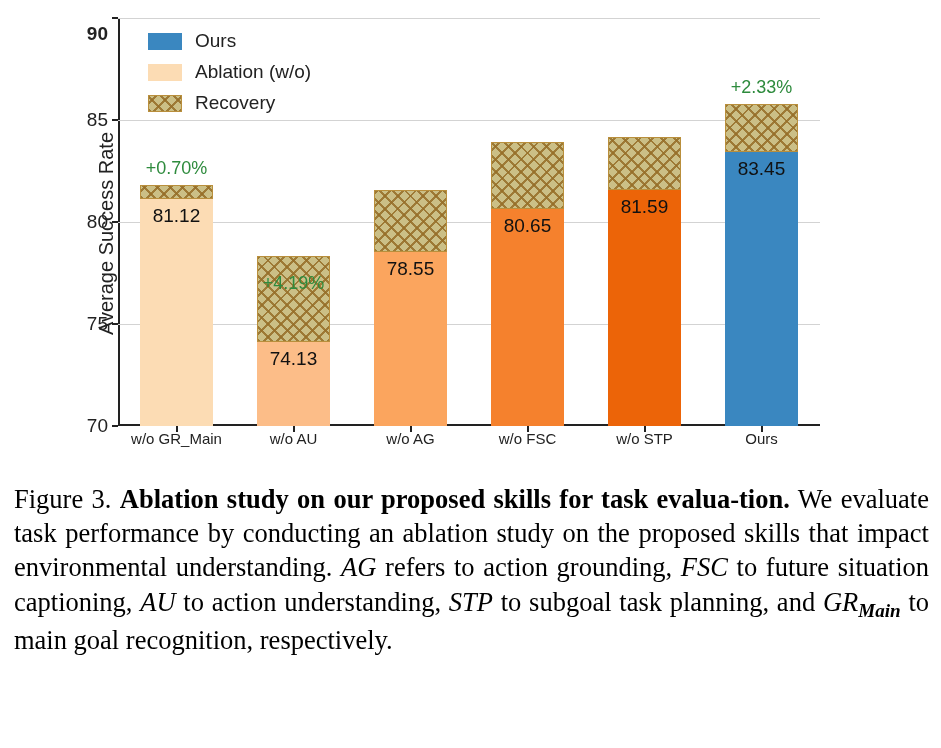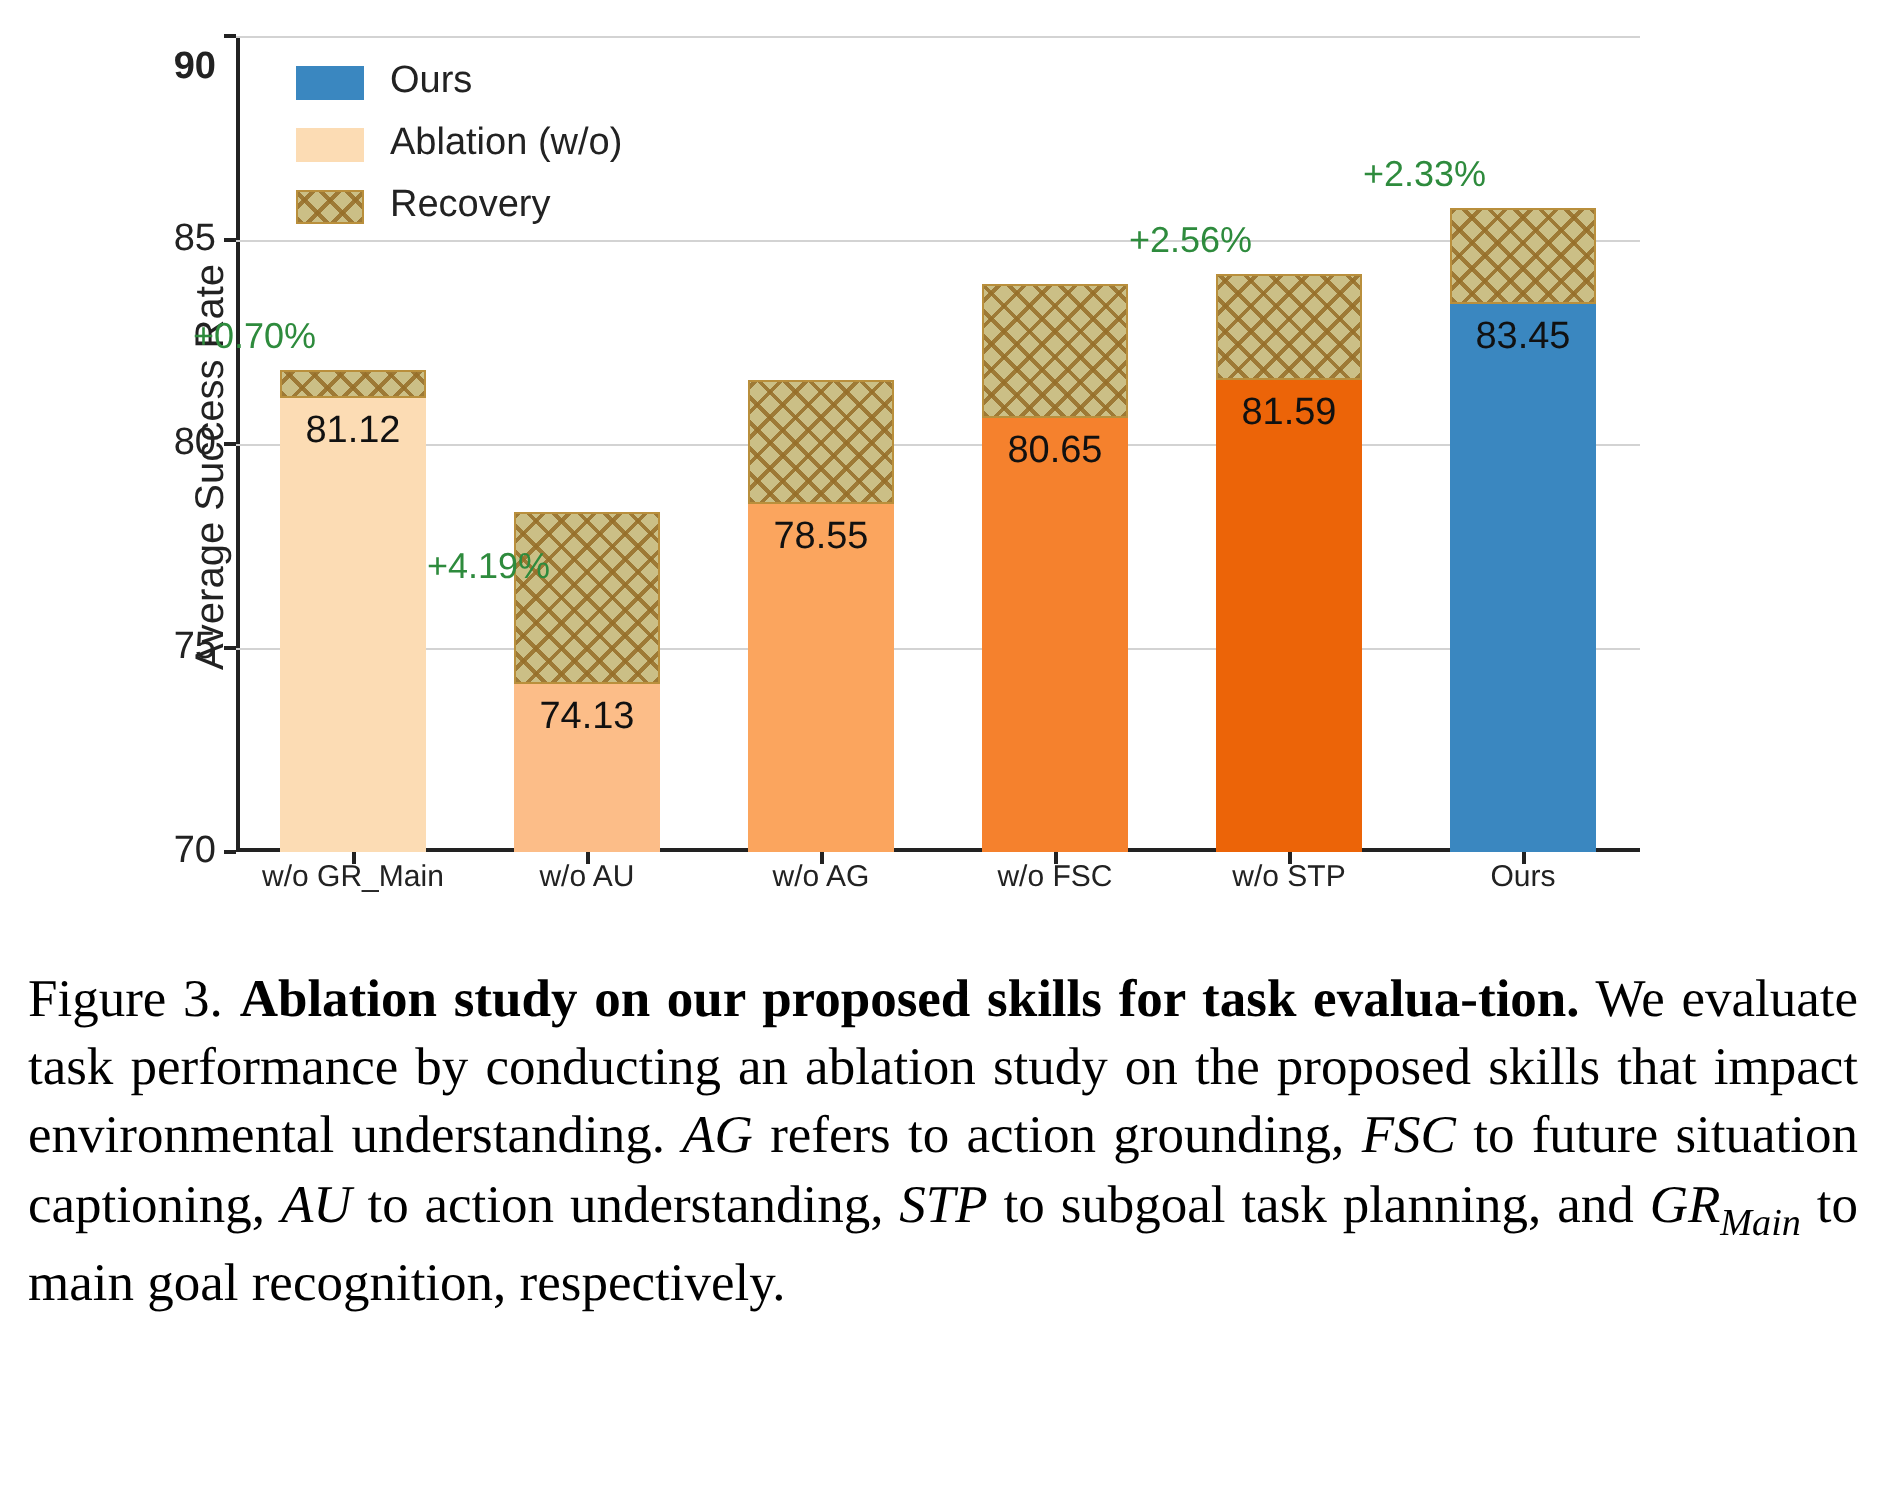--- a/index.html
+++ b/index.html
@@ -112,20 +112,21 @@
     width: 100%;
     text-align: center;
     font-size: 19px;
     color: #111;
   }
   .bar-delta {
     position: absolute;
     width: 160px;
     left: 50%;
     transform: translateX(-50%);
+    text-align: center;
     font-size: 18px;
     color: #2e8b3d;
   }
   .xtick-label {
     position: absolute;
     top: 412px;
     width: 160px;
     left: 50%;
     transform: translateX(-50%);
     text-align: center;
@@ -182,20 +183,21 @@
   }
   #caption b { font-weight: bold; }
   .mathit {
     font-family: "Liberation Serif", serif;
     font-style: italic;
   }
   .sub {
     font-size: 0.72em;
     vertical-align: sub;
     font-style: italic;
+    font-weight: bold;
   }
 </style>
 </head>
 <body>
 
 <div id="figure">
   <div id="plot">
 
     <div class="axis-line" id="y-axis"></div>
     <div class="axis-line" id="x-axis"></div>
@@ -248,21 +250,20 @@
           <div class="bar-base" style="height: 217.26px; background: rgb(245, 129, 45);"></div>
           <div class="bar-recovery" style="top: 124.032px; height: 66.708px;"></div>
           <div class="bar-value" style="top: 196.74px;">80.65</div>
           <div class="xtick-mark"></div>
           <div class="xtick-label">w/o FSC</div>
         </div>
         <div class="bar-group" style="left: 490.23px; width: 72.54px; height: 408px;">
           <div class="bar-base" style="height: 236.436px; background: rgb(236, 100, 8);"></div>
           <div class="bar-recovery" style="top: 119.34px; height: 52.224px;"></div>
           <div class="bar-value" style="top: 177.564px;">81.59</div>
-          <div class="bar-delta" style="top: 92.34px; color: rgb(46, 139, 61);">+2.56%</div>
           <div class="xtick-mark"></div>
           <div class="xtick-label">w/o STP</div>
         </div>
         <div class="bar-group" style="left: 607.23px; width: 72.54px; height: 408px;">
           <div class="bar-base" style="height: 274.38px; background: rgb(58, 135, 192);"></div>
           <div class="bar-recovery" style="top: 86.088px; height: 47.532px;"></div>
           <div class="bar-value" style="top: 139.62px; text-align: center;">83.45</div>
           <div class="bar-delta" style="top: 59.088px; color: rgb(46, 139, 61);">+2.33%</div>
           <div class="xtick-mark"></div>
           <div class="xtick-label">Ours</div>

